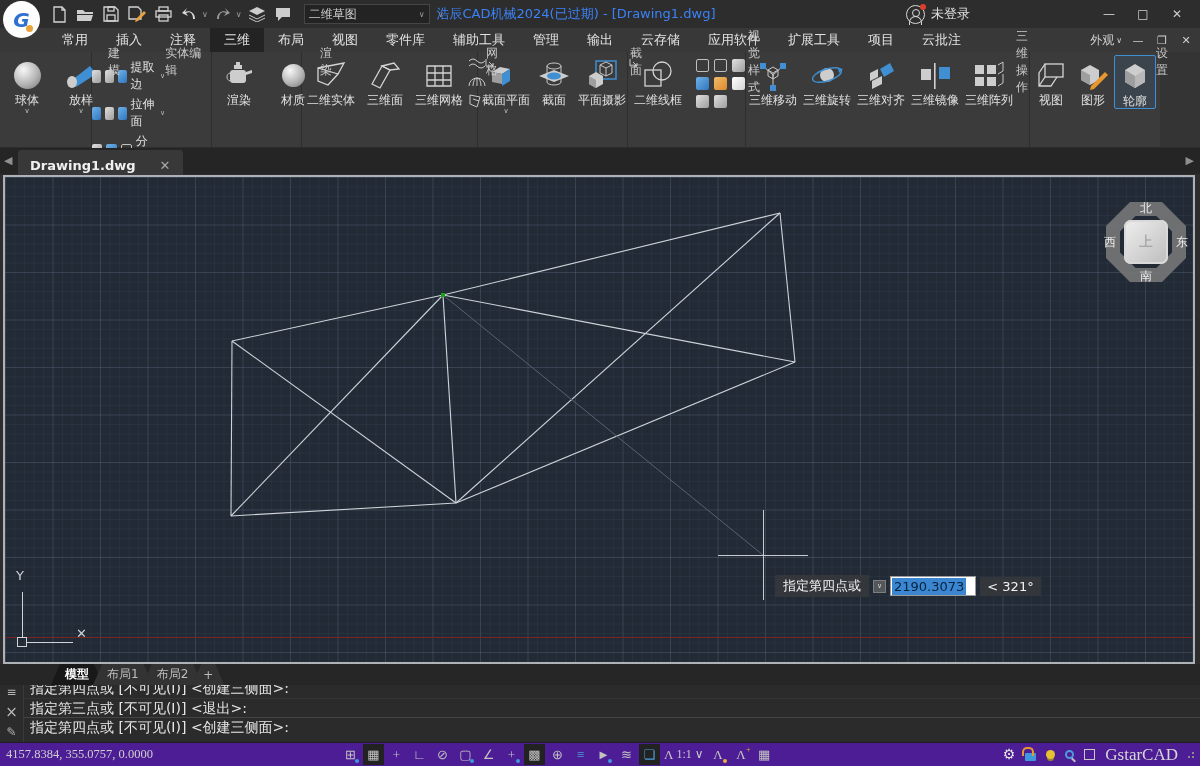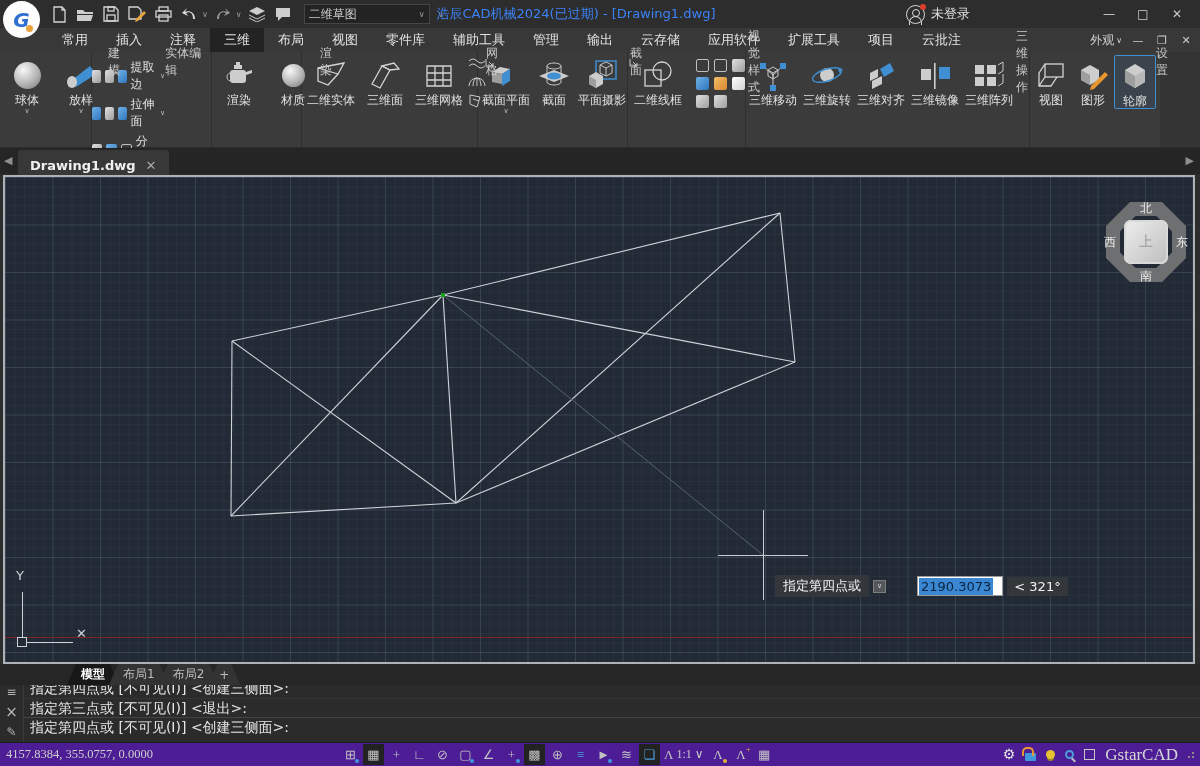--- a/index.html
+++ b/index.html
@@ -76,21 +76,21 @@
   .cube-gray { background:linear-gradient(135deg,#e0e0e0,#9e9e9e); }
   .cube-blue { background:linear-gradient(135deg,#6fb1e8,#2f76bd); }
   .cube-orange { background:linear-gradient(135deg,#f2bd6a,#d9892c); }
   .cube-white { background:linear-gradient(135deg,#ffffff,#d2d2d2); }
   .sel-highlight { border:1px solid #3f8fd2; background:rgba(63,143,210,0.12); border-radius:2px; }
 
   
   #filetab-bar { position:absolute; left:0; top:148px; width:1200px; height:26px; background:#252525; }
   .tab-chevron { position:absolute; top:6px; color:#8f8f8f; font-size:11px; }
   #file-tab { position:absolute; left:18px; top:2px; height:24px; background:#383838;
-              display:flex; align-items:center; gap:10px; padding:15px 12px; border-radius:3px 3px 0 0; }
+              display:flex; align-items:center; gap:24px; padding:15px 12px; border-radius:3px 3px 0 0; }
   #file-tab .fname { font-size:13px; font-weight:bold; color:#f0f0f0; }
   #file-tab .fclose { color:#a8a8a8; font-size:13px; }
 
   
   #canvas { position:absolute; left:3px; top:175px; width:1192px; height:489px;
             border:2px solid #aeb2b6; background-color:#212a35;
             background-image:
               linear-gradient(rgba(140,160,190,0.16) 1px, transparent 1px),
               linear-gradient(90deg, rgba(140,160,190,0.16) 1px, transparent 1px),
               linear-gradient(rgba(140,160,190,0.06) 1px, transparent 1px),
@@ -108,21 +108,21 @@
   #ucs-origin { position:absolute; left:12px; top:460px; width:10px; height:10px; border:1px solid #cfd3d7; }
   #ucs-y { position:absolute; left:11px; top:391px; color:#cfd3d7; font-size:13px; }
   #ucs-x { position:absolute; left:71px; top:449px; color:#cfd3d7; font-size:13px; }
   
   #di { position:absolute; left:770px; top:398px; display:flex; align-items:center; gap:4px; }
   #di-label { background:#33373c; color:#f2f2f2; font-size:13px; padding:2px 8px; }
   #di-kbd { width:13px; height:13px; background:#53575c; border:1px solid #7e7e7e;
             display:flex; align-items:center; justify-content:center; }
   #di-kbd span { color:#d6d6d6; font-size:7px; line-height:7px; }
   #di-input { background:#ffffff; border:1px solid #9a9a9a; height:20px; display:flex;
-              align-items:center; padding:0 1px;margin-left:27px; }
+              align-items:center; padding:0 1px; }
   #di-value { background:#3a86d1; color:#06233f; font-size:13px; padding:1px 2px; }
   #di-caret { width:8px; height:16px; background:#ffffff; }
   #di-angle { background:#33373c; color:#f2f2f2; font-size:13px; padding:2px 7px; white-space:nowrap; }
 
   
   #viewcube { position:absolute; left:1098px; top:22px; width:86px; height:86px; }
   .vc-oct { clip-path:polygon(30% 0,70% 0,100% 30%,100% 70%,70% 100%,30% 100%,0 70%,0 30%); }
   #vc-ring { position:absolute; inset:3px; background:#757575; opacity:0.92; }
   #vc-hole { position:absolute; inset:17px; background:#212a35; }
   #vc-cube { position:absolute; inset:21px; border-radius:7px;
@@ -131,21 +131,21 @@
              display:flex; align-items:center; justify-content:center; }
   #vc-cube span { color:#9a9a9a; font-size:14px; }
   .vc-label { position:absolute; color:#ececec; font-size:12px; }
   #vc-n { top:1px; left:50%; transform:translateX(-50%); }
   #vc-s { bottom:0px; left:50%; transform:translateX(-50%); }
   #vc-w { left:1px; top:50%; transform:translateY(-50%); }
   #vc-e { right:1px; top:50%; transform:translateY(-50%); }
 
   
   #layout-bar { position:absolute; left:0; top:664px; width:1200px; height:21px; background:#262626;
-                display:flex; align-items:stretch; padding-left:72px; }
+                display:flex; align-items:stretch; padding-left:56px; }
   .ltab { padding:0 14px; display:flex; align-items:center; font-size:12px; color:#bdbdbd;
           clip-path:polygon(9px 0, calc(100% - 9px) 0, 100% 100%, 0 100%);
           margin:0 -5px; background:#333333; }
   .ltab.active { background:#181818; color:#ffffff; font-weight:bold; }
   .ltab.plus { padding:0 11px; }
 
   
   #cmdline { position:absolute; left:0; top:685px; width:1200px; height:58px; background:#2b2b2b;
              display:flex; border-bottom:1px solid #1f1f1f; }
   #cmd-gutter { width:24px; display:flex; flex-direction:column; align-items:center;

